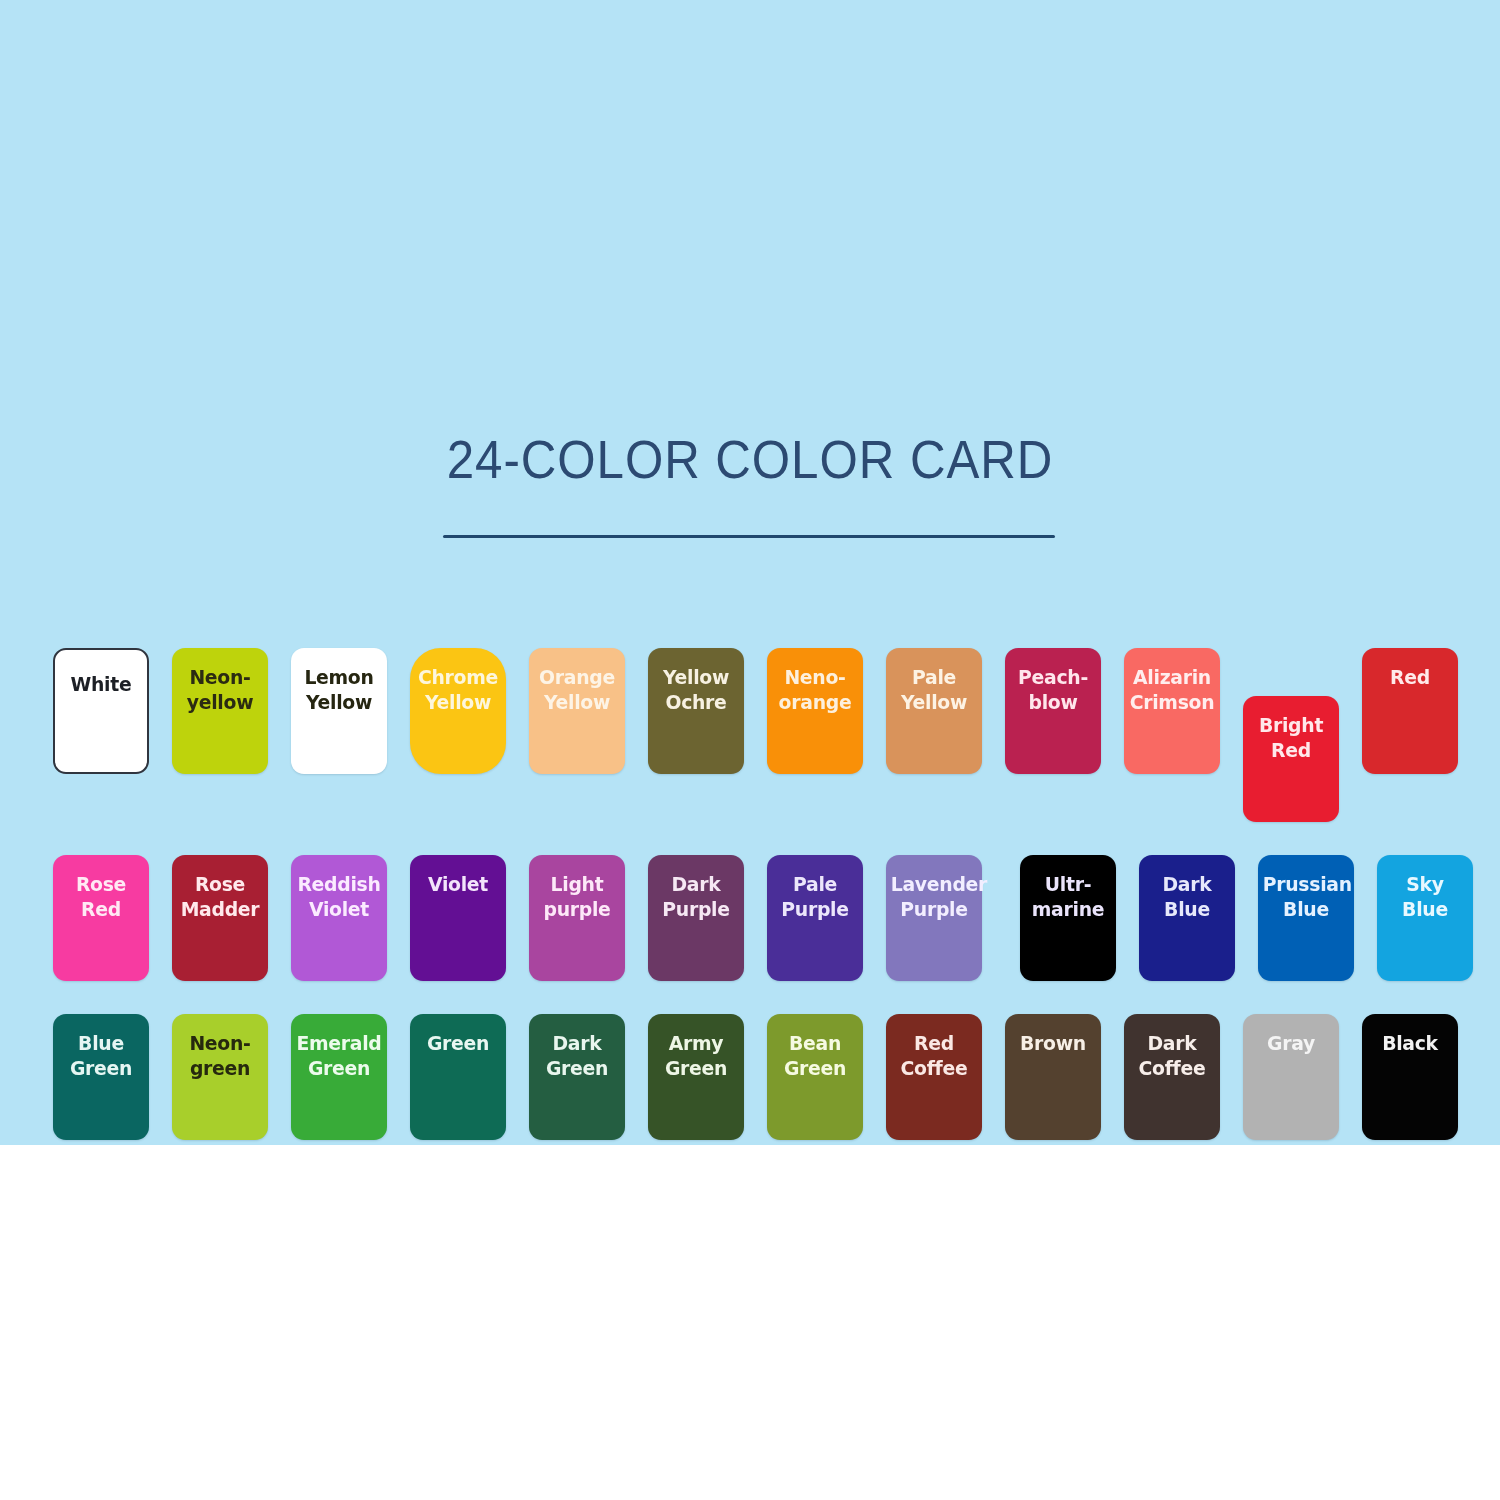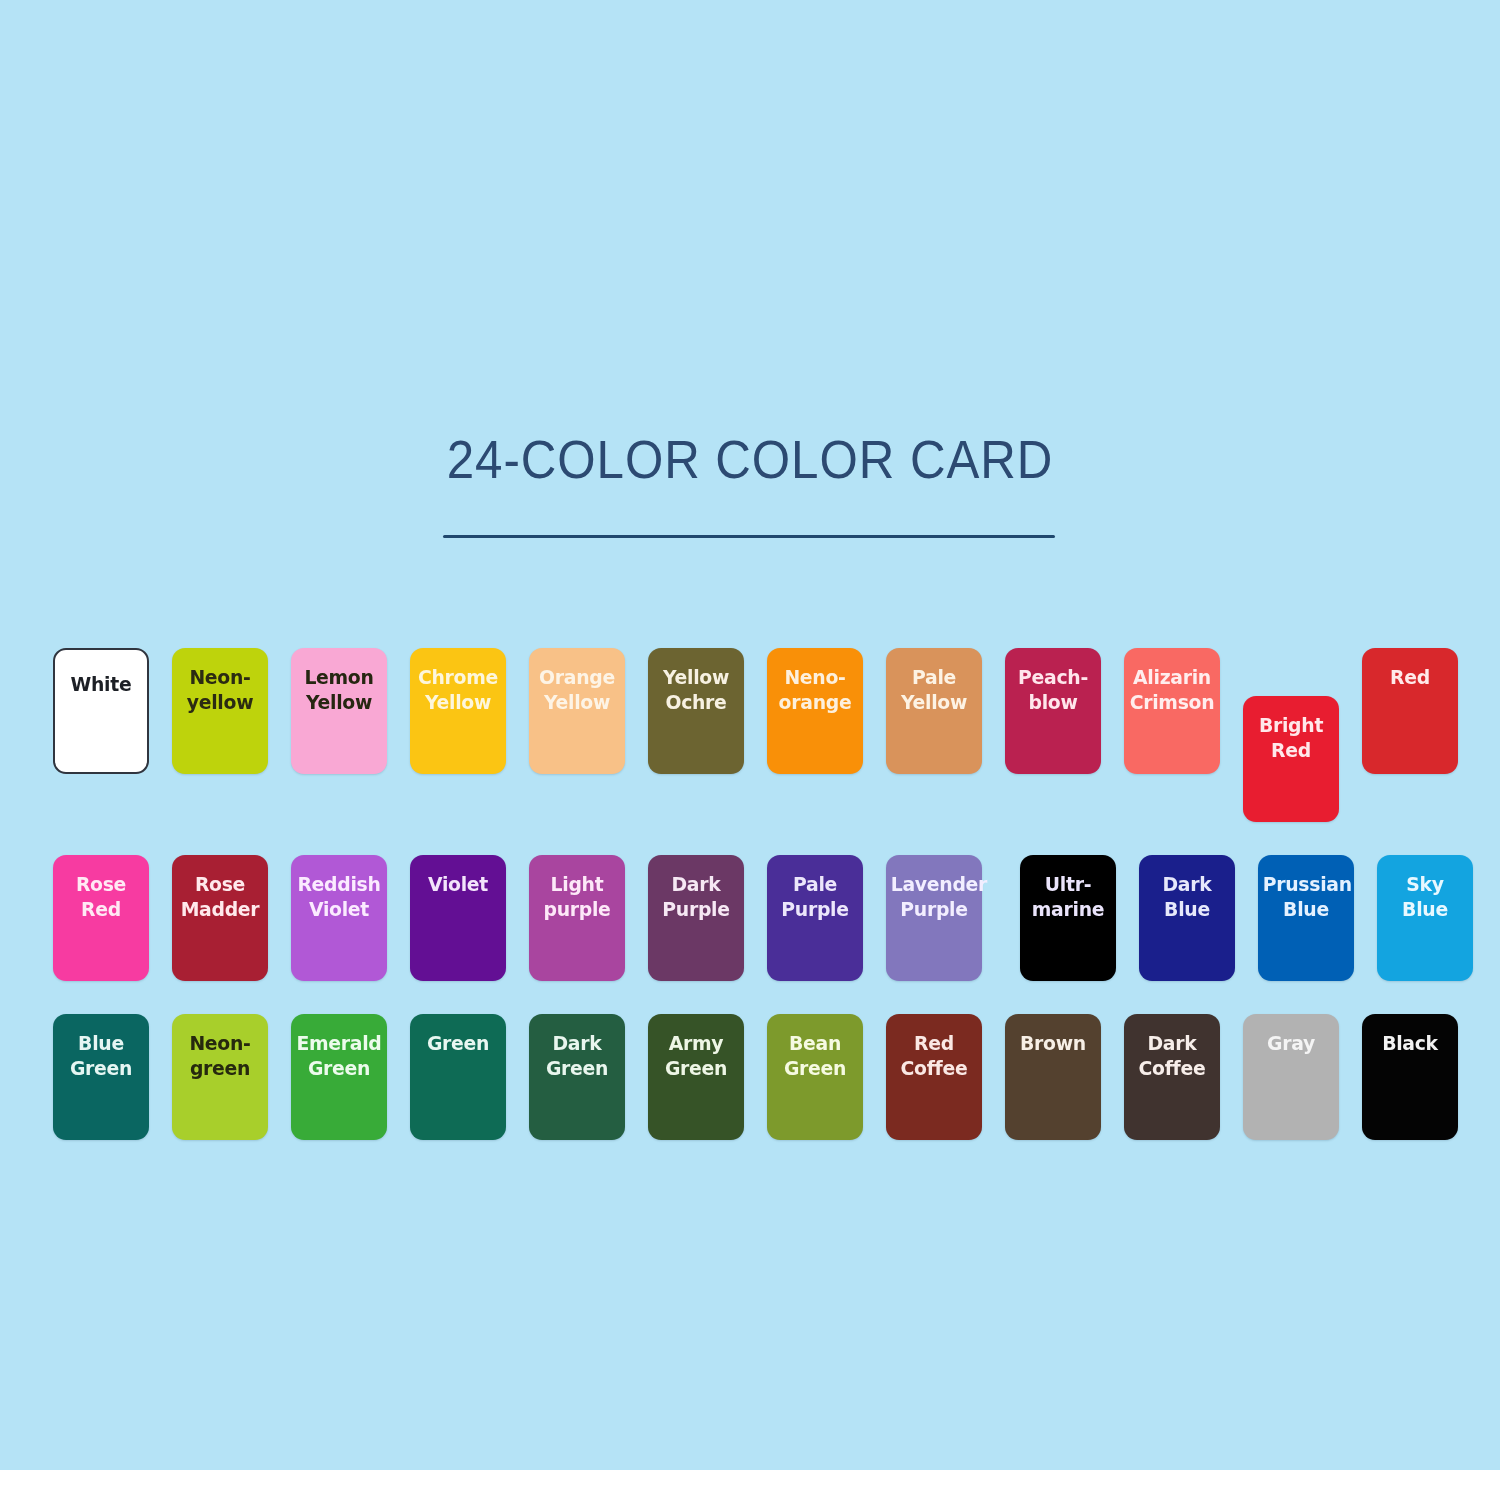--- a/index.html
+++ b/index.html
@@ -10,21 +10,21 @@
   body {
     width: 1500px;
     height: 1500px;
     overflow: hidden;
     font-family: "DejaVu Sans", "Liberation Sans", sans-serif;
   }
 
   #card-root {
     position: relative;
     width: 1500px;
-    height: 1470px;
+    height: 1145px;
     background: #b5e3f6;
     box-sizing: border-box;
   }
 
   
   #header {
     position: absolute;
     left: 0;
     top: 432px;
     width: 1500px;
@@ -119,24 +119,24 @@
   </div>
 
   <div id="swatch-grid">
       <div class="swatch-row">
         <div class="swatch bordered" style="background: rgb(255, 255, 255);">
           <span class="swatch-label" style="color: rgb(29, 32, 38);">White</span>
         </div>
         <div class="swatch" style="background: rgb(190, 211, 12);">
           <span class="swatch-label" style="color: rgb(43, 43, 18);">Neon-<br>yellow</span>
         </div>
-        <div class="swatch" style="background: #f9a8d4; text-decoration: underline;">
+        <div class="swatch" style="background: #ffffff; text-decoration: underline;">
           <span class="swatch-label" style="color: rgb(38, 38, 17);">Lemon<br>Yellow</span>
         </div>
-        <div class="swatch" style="background: rgb(251, 197, 19);">
+        <div class="swatch" style="background: rgb(251, 197, 19); border-radius: 31px;">
           <span class="swatch-label" style="color: rgb(253, 246, 220);">Chrome<br>Yellow</span>
         </div>
         <div class="swatch" style="background: rgb(248, 193, 135);">
           <span class="swatch-label" style="color: rgb(253, 244, 230);">Orange<br>Yellow</span>
         </div>
         <div class="swatch" style="background: rgb(108, 100, 49);">
           <span class="swatch-label" style="color: rgb(247, 241, 226);">Yellow<br>Ochre</span>
         </div>
         <div class="swatch" style="background: rgb(249, 144, 8);">
           <span class="swatch-label" style="color: rgb(253, 240, 221);">Neno-<br>orange</span>

